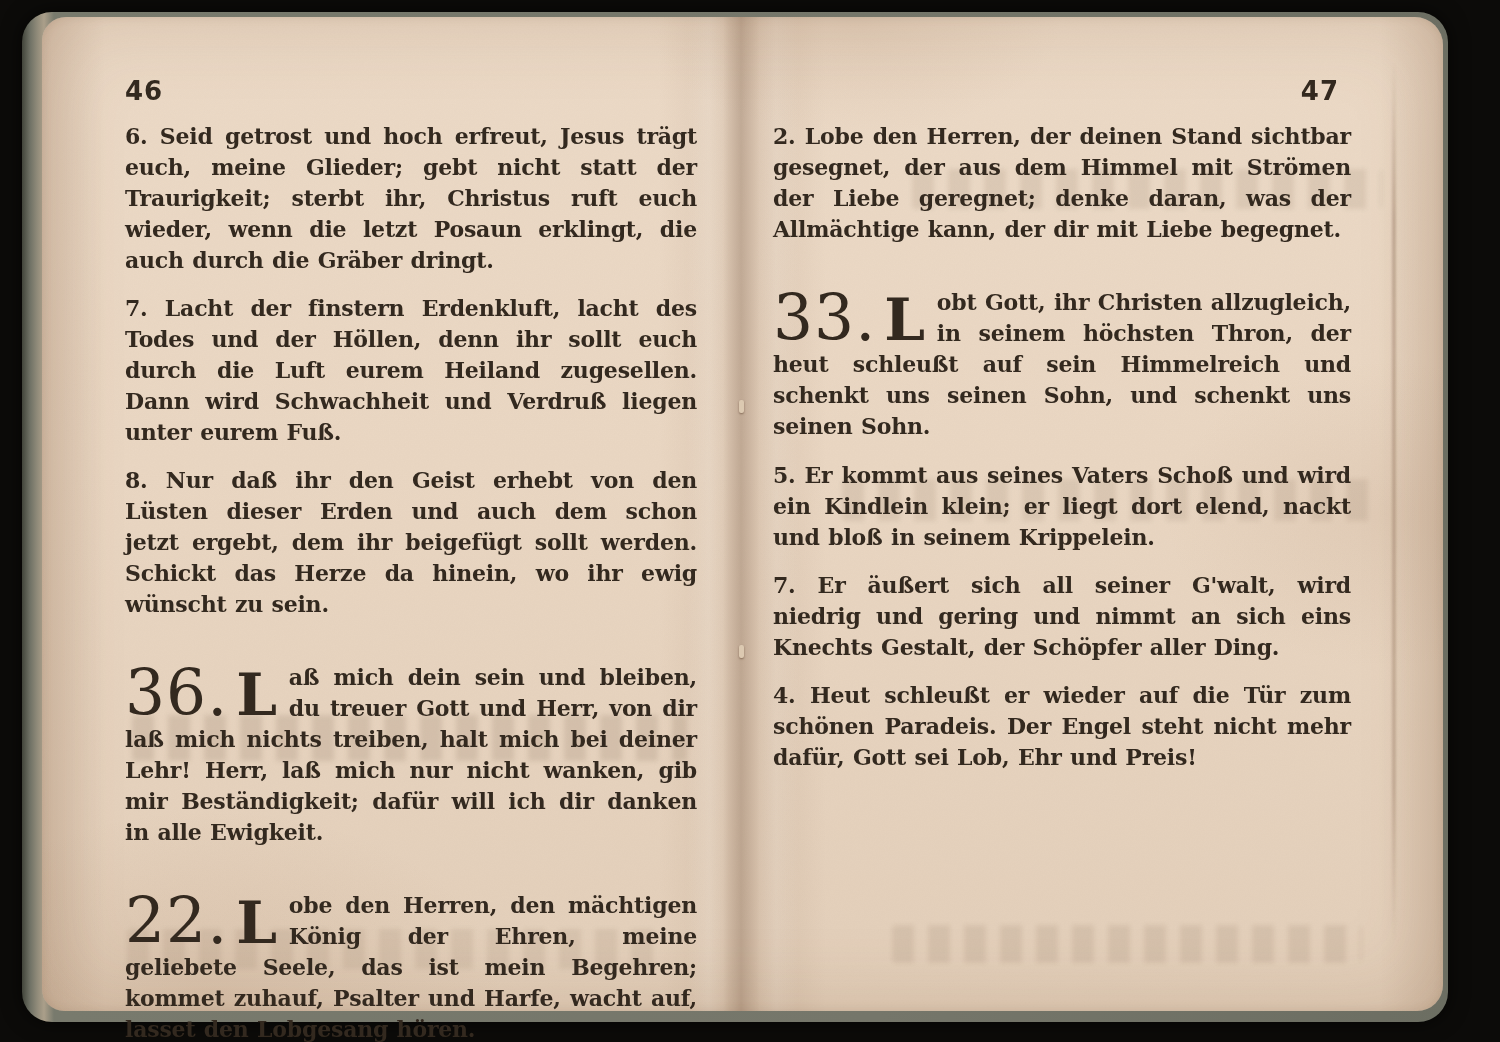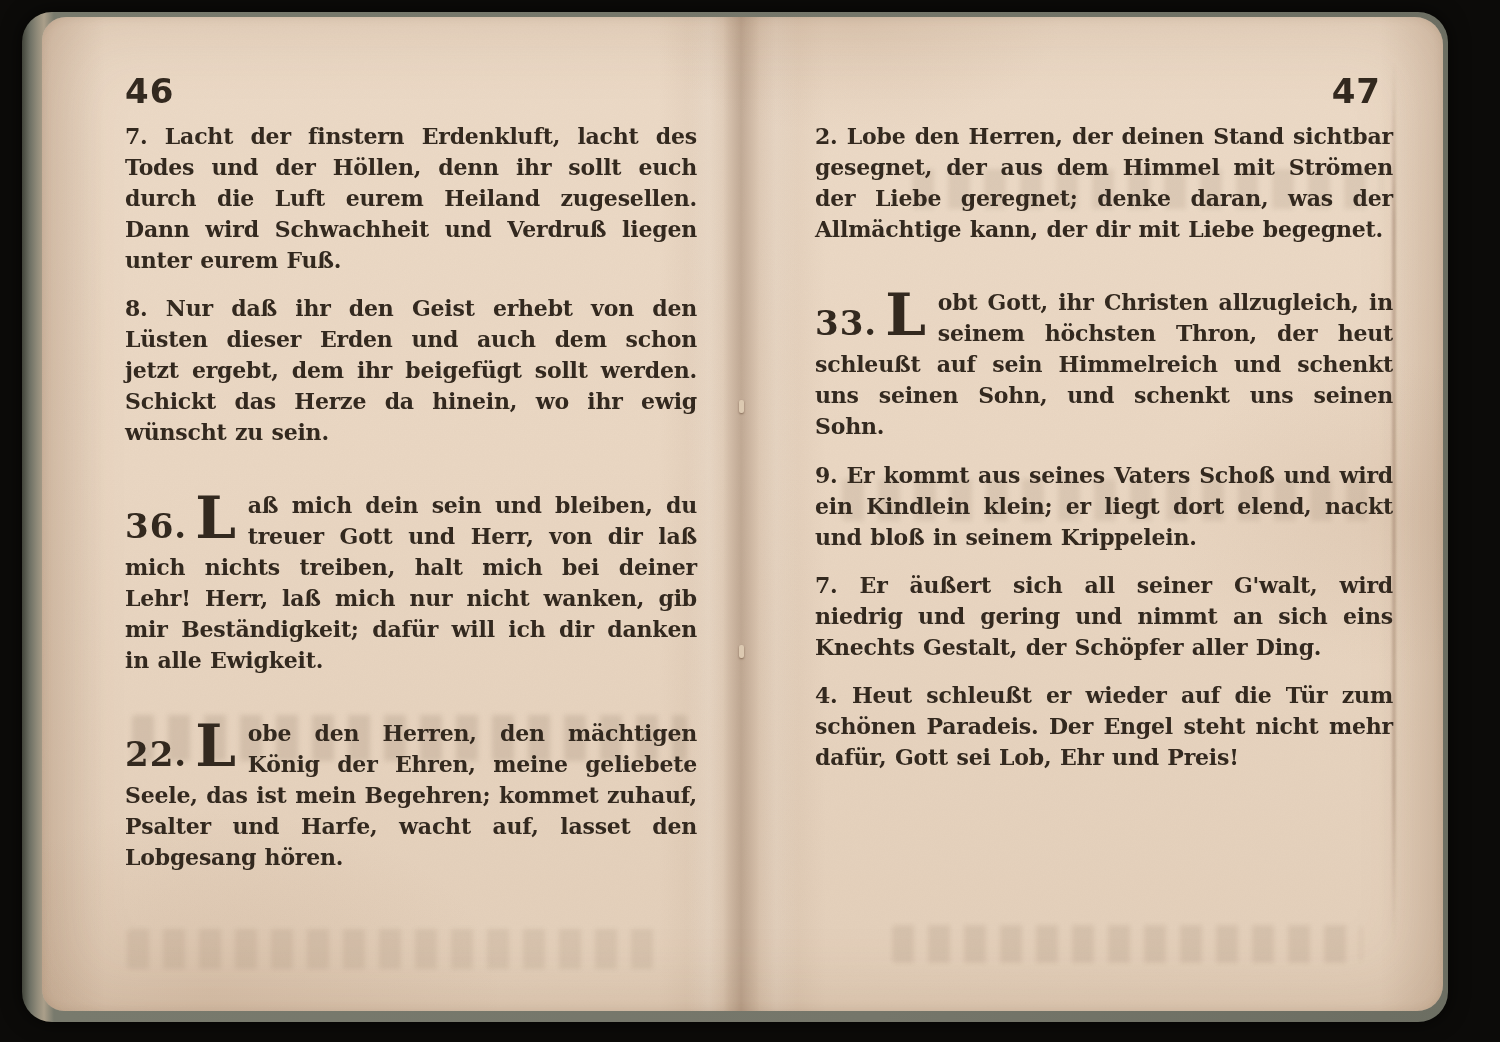--- a/index.html
+++ b/index.html
@@ -27,31 +27,31 @@
         background:linear-gradient(180deg,transparent,rgba(118,84,58,.30) 18%,rgba(118,84,58,.26) 82%,transparent);
         filter:blur(1px);}
   .stitch{position:absolute;left:calc(49.9% - 2px);width:5px;height:13px;border-radius:2px;
         background:#dcc9b1;box-shadow:0 1px 2px rgba(90,60,40,.55);}
   .stitch.s1{top:383px;} .stitch.s2{top:628px;}
   .ghost{position:absolute;border-radius:4px;filter:blur(2.5px);
         background:repeating-linear-gradient(90deg, rgba(110,88,66,.15) 0 22px, rgba(110,88,66,0) 22px 36px);}
   
   .col{position:absolute;top:78px;color:#33291f;}
   .col-left{left:125px;width:572px;}
-  .col-right{left:815px;width:578px;}
-  .pagenum{font-family:"DejaVu Sans",sans-serif;font-weight:700;font-size:34px;line-height:26px;
+  .col-right{left:773px;width:578px;}
+  .pagenum{font-family:"DejaVu Sans",sans-serif;font-weight:700;font-size:26px;line-height:26px;
         margin-bottom:0;letter-spacing:1px;}
   .col-right .pagenum{text-align:right;padding-right:12px;}
   p.verse{margin:17px 0 0 0;}
   p.verse, .hymn{text-align:justify;font-size:22px;line-height:31px;font-weight:700;
         letter-spacing:-0.2px;word-spacing:1px;}
   .hymn{margin:42px 0 18px 0;display:flow-root;}
   .hymn + p.verse{margin-top:18px;}
   .hymn-head{float:left;margin:4px 12px 0 0;display:flex;align-items:baseline;height:58px;}
-  .hymn-number{font-size:34px;font-weight:700;line-height:56px;letter-spacing:1px;}
+  .hymn-number{font-size:63px;font-weight:400;line-height:56px;letter-spacing:1px;}
   .dropcap{font-size:58px;font-weight:700;line-height:48px;margin-left:8px;}
 </style>
 </head>
 <body>
 
 <div class="stage">
   <div class="book">
     <div class="paper">
 
       <svg class="grain" width="1500" height="1042" xmlns="http://www.w3.org/2000/svg">
@@ -70,20 +70,21 @@
       <div class="ghost" style="left:85px;top:912px;width:540px;height:40px;opacity:.7;"></div>
       <div class="ghost" style="left:870px;top:152px;width:470px;height:40px;opacity:.8;"></div>
       <div class="ghost" style="left:800px;top:462px;width:540px;height:42px;opacity:.8;"></div>
       <div class="ghost" style="left:850px;top:908px;width:470px;height:38px;opacity:.8;"></div>
     </div>
   </div>
 
   <div class="col col-left">
     <div class="pagenum">46</div>
 
+    <p class="verse">6. Seid getrost und hoch erfreut, Jesus trägt euch, meine Glieder; gebt nicht statt der Traurigkeit; sterbt ihr, Christus ruft euch wieder, wenn die letzt Posaun erklingt, die auch durch die Gräber dringt.</p>
     <p class="verse">7. Lacht der finstern Erdenkluft, lacht des Todes und der Höllen, denn ihr sollt euch durch die Luft eurem Heiland zugesellen. Dann wird Schwachheit und Verdruß liegen unter eurem Fuß.</p>
     <p class="verse">8. Nur daß ihr den Geist erhebt von den Lüsten dieser Erden und auch dem schon jetzt ergebt, dem ihr beigefügt sollt werden. Schickt das Herze da hinein, wo ihr ewig wünscht zu sein.</p>
 
     <div class="hymn">
       <span class="hymn-head">
         <span class="hymn-number">36.</span>
         <span class="dropcap">L</span>
       </span>
       <span class="hymn-text">aß mich dein sein und bleiben, du treuer Gott und Herr, von dir laß mich nichts treiben, halt mich bei deiner Lehr! Herr, laß mich nur nicht wanken, gib mir Beständigkeit; dafür will ich dir danken in alle Ewigkeit.</span>
     </div>
@@ -104,17 +105,17 @@
     <p class="verse">2. Lobe den Herren, der deinen Stand sichtbar gesegnet, der aus dem Himmel mit Strömen der Liebe geregnet; denke daran, was der Allmächtige kann, der dir mit Liebe begegnet.</p>
 
     <div class="hymn">
       <span class="hymn-head">
         <span class="hymn-number">33.</span>
         <span class="dropcap">L</span>
       </span>
       <span class="hymn-text">obt Gott, ihr Christen allzugleich, in seinem höchsten Thron, der heut schleußt auf sein Himmelreich und schenkt uns seinen Sohn, und schenkt uns seinen Sohn.</span>
     </div>
 
-    <p class="verse">9. Er kommt aus seines Vaters Schoß und wird ein Kindlein klein; er liegt dort elend, nackt und bloß in seinem Krippelein.</p>
+    <p class="verse">5. Er kommt aus seines Vaters Schoß und wird ein Kindlein klein; er liegt dort elend, nackt und bloß in seinem Krippelein.</p>
     <p class="verse">7. Er äußert sich all seiner G'walt, wird niedrig und gering und nimmt an sich eins Knechts Gestalt, der Schöpfer aller Ding.</p>
     <p class="verse">4. Heut schleußt er wieder auf die Tür zum schönen Paradeis. Der Engel steht nicht mehr dafür, Gott sei Lob, Ehr und Preis!</p>
   </div>
 </div>
 
 </body></html>

